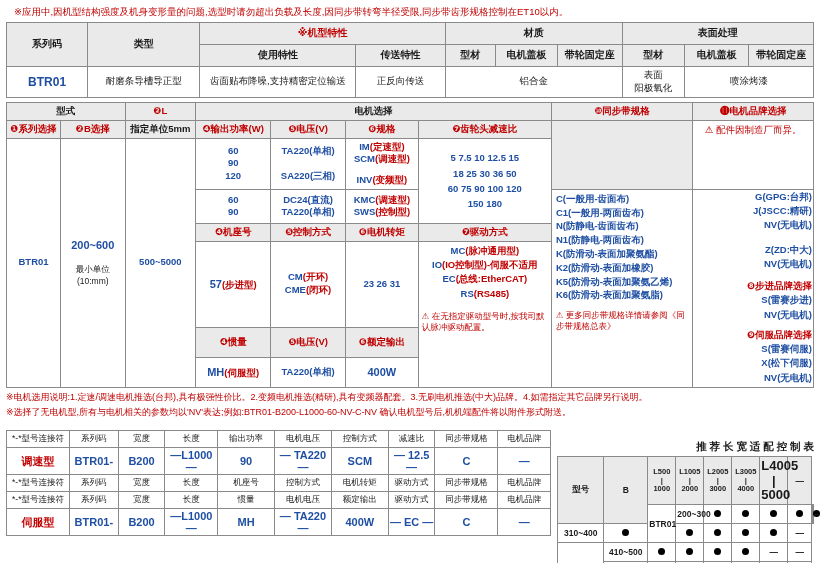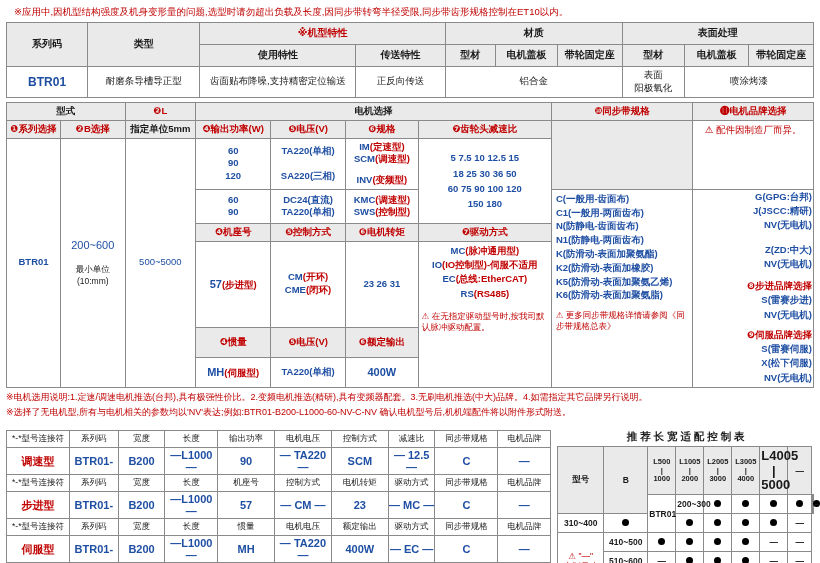--- a/index.html
+++ b/index.html
@@ -25,32 +25,32 @@
   .bold { font-weight: bold; }
 
   
   #t1 td { height: 22px; }
   #t1 .code { color:#1f4fa3; font-weight:bold; font-size:12px; }
 
   
   #t2 td { font-size: 9.5px; line-height: 1.35; }
   #t2 .cellhdr { background:#eaeaea; font-weight:bold; }
   .bigcode { color:#1f4fa3; font-weight:bold; font-size:13px; }
-  .midcode { color:#1f4fa3; font-weight:normal; font-size:11px; }
+  .midcode { color:#1f4fa3; font-weight:bold; font-size:11px; }
   .small { font-size:8.5px; }
 
   .note2 { font-size:9px; color:#c00000; margin:4px 0 3px 0; line-height:1.3; }
   .note3 { font-size:9px; color:#c00000; margin:0 0 12px 0; line-height:1.3; }
 
   .botwrap { display:flex; gap:6px; align-items:flex-start; }
   .left-bot { width: 548px; }
   .right-bot { width: 258px; }
 
   .examptitle { text-align:center; font-weight:bold; font-size:10.5px; margin:1px 0 2px 0; }
-  .rectitle { text-align:center; font-weight:bold; font-size:10.5px; margin:0 0 2px 0; }
+  .rectitle { text-align:right; font-weight:bold; font-size:10.5px; margin:10px 0 2px 0; }
 
   #t3 td { font-size:11px; height:17px; padding:1px 0; }
   #t3 .lbl { font-size:8.5px; }
   #t3 .typ { font-weight:bold; color:#c00000; }
   #t3 .val { font-weight:bold; }
 
   #t4 td { font-size:8.5px; height:19px; }
   #t4 .hd { background:#eaeaea; font-weight:bold; }
   .dot { display:inline-block; width:7px; height:7px; border-radius:50%; background:#000; }
   .dash { font-weight:bold; }
@@ -298,32 +298,20 @@
           <td class="lbl">*-*型号连接符</td>
           <td class="lbl">系列码</td>
           <td class="lbl">宽度</td>
           <td class="lbl">长度</td>
           <td class="lbl">机座号</td>
           <td class="lbl">控制方式</td>
           <td class="lbl">电机转矩</td>
           <td class="lbl">驱动方式</td>
           <td class="lbl">同步带规格</td>
           <td class="lbl">电机品牌</td>
-        </tr>
-        <tr>
-          <td class="typ">步进型</td>
-          <td class="val blue">BTR01-</td>
-          <td class="val blue">B200</td>
-          <td class="val blue">—L1000—</td>
-          <td class="val blue">57</td>
-          <td class="val blue">— CM —</td>
-          <td class="val blue">23</td>
-          <td class="val blue">— MC —</td>
-          <td class="val blue">C</td>
-          <td class="val blue">—</td>
         </tr>
 
         <tr>
           <td class="lbl">*-*型号连接符</td>
           <td class="lbl">系列码</td>
           <td class="lbl">宽度</td>
           <td class="lbl">长度</td>
           <td class="lbl">惯量</td>
           <td class="lbl">电机电压</td>
           <td class="lbl">额定输出</td>

